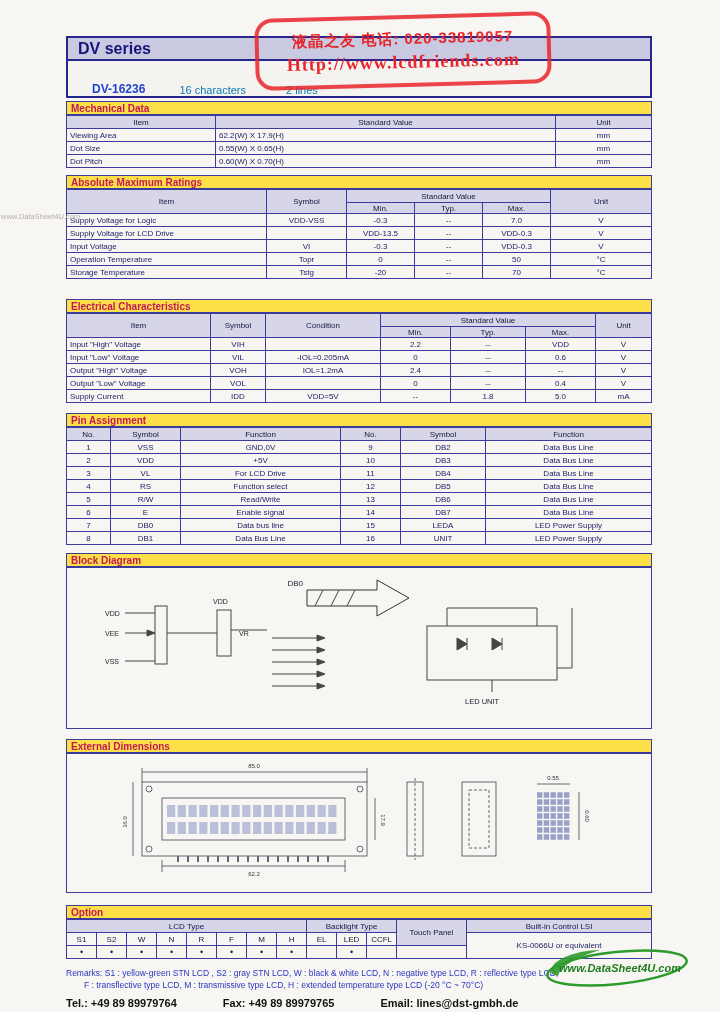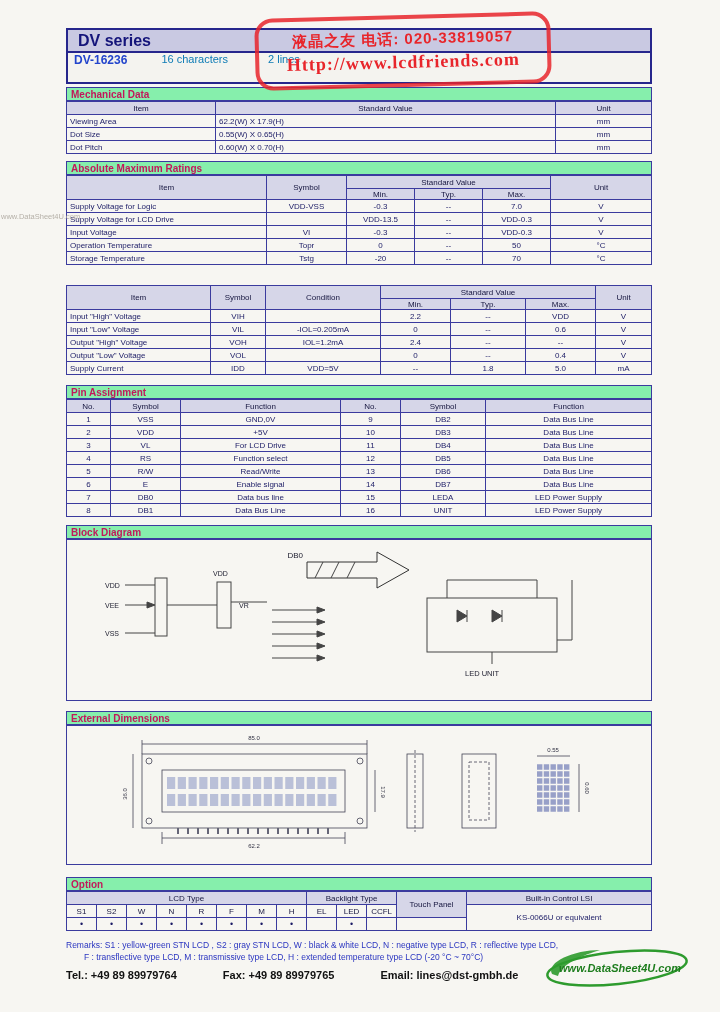--- a/index.html
+++ b/index.html
@@ -4,35 +4,35 @@
 <style>
   * { margin:0; padding:0; box-sizing:border-box; }
   html,body { width:720px; height:1012px; }
   body {
     background:#f7f6f2;
     font-family:"Liberation Sans", sans-serif;
     position:relative;
     overflow:hidden;
     color:#1c1c66;
   }
-  .content { position:absolute; left:66px; top:28px; width:586px; }
+  .content { position:absolute; left:66px; top:36px; width:586px; }
 
   .series-box { background:#c9c9e2; border:2px solid #26268c; height:25px;
     display:flex; align-items:center; padding-left:10px; }
   .series-title { color:#14147a; font-size:16px; font-weight:bold; }
-  .model-box { border:2px solid #26268c; border-top:none; height:31px;
-    display:flex; align-items:flex-start; padding-left:6px; background:#f4f3ef; }
+  .model-box { border:2px solid #26268c; border-top:none; height:37px;
+    display:flex; align-items:flex-end; padding-left:24px; background:#f4f3ef; }
   .model { color:#2244cc; font-size:12px; font-weight:bold; margin-right:34px; }
   .model-desc { color:#0d7bb5; font-size:11px; margin-right:40px; }
 
   .sec { margin-top:8px; }
   .mt3{margin-top:3px;} .mt7{margin-top:7px;} .mt8{margin-top:8px;}
   .mt10{margin-top:10px;} .mt12{margin-top:12px;} .mt20{margin-top:20px;}
 
-  .bar { border:1px solid #3b3b9e; background:#86efac; height:14px;
+  .bar { border:1px solid #3b3b9e; background:#fde047; height:14px;
     display:flex; align-items:center; padding-left:4px; }
   .bar-title { color:#c2185b; font-size:10px; font-weight:bold; }
 
   table.tbl { border-collapse:collapse; width:100%; table-layout:fixed; }
   .tbl th, .tbl td { border:1px solid #3b3b9e; font-size:8px; text-align:center;
     padding:0 3px; height:13px; overflow:hidden; white-space:nowrap; }
   .tbl th { background:#d6d6e8; color:#16163f; font-weight:normal; }
   .tbl td { color:#1c1c66; }
   .tbl .left { text-align:left; }
   .tbl tr.subrow th { height:11px; }
@@ -178,20 +178,23 @@
         <td>-20</td>
         <td>--</td>
         <td>70</td>
         <td>°C</td>
       </tr>
     </tbody>
       </table>
   </div>
 
   <div class="sec mt20">
+    <div class="bar">
+      <span class="bar-title">Electrical Characteristics</span>
+    </div>
     <table class="tbl">
       <colgroup>
           <col style="width:144px">
           <col style="width:55px">
           <col style="width:115px">
           <col style="width:70px">
           <col style="width:75px">
           <col style="width:70px">
           <col>
         </colgroup>

